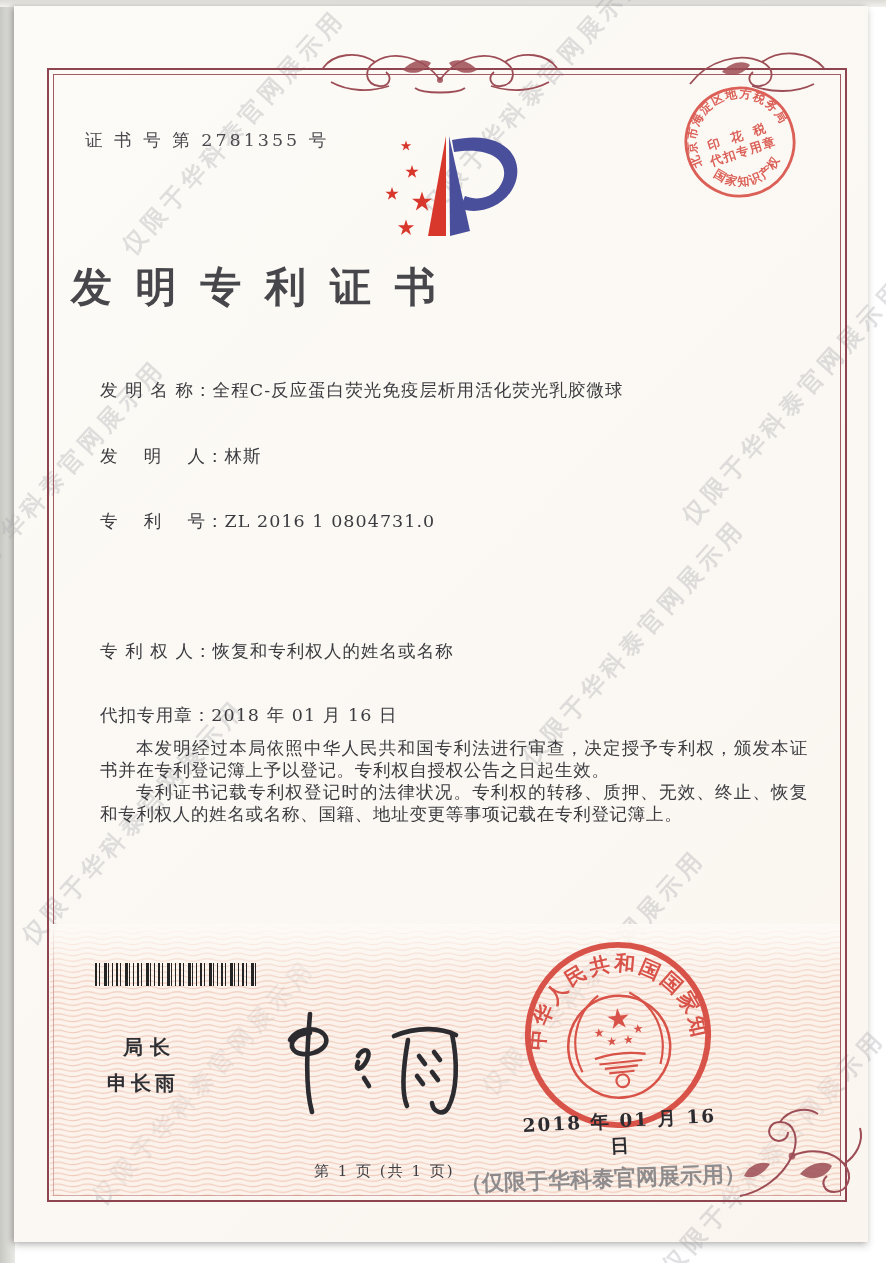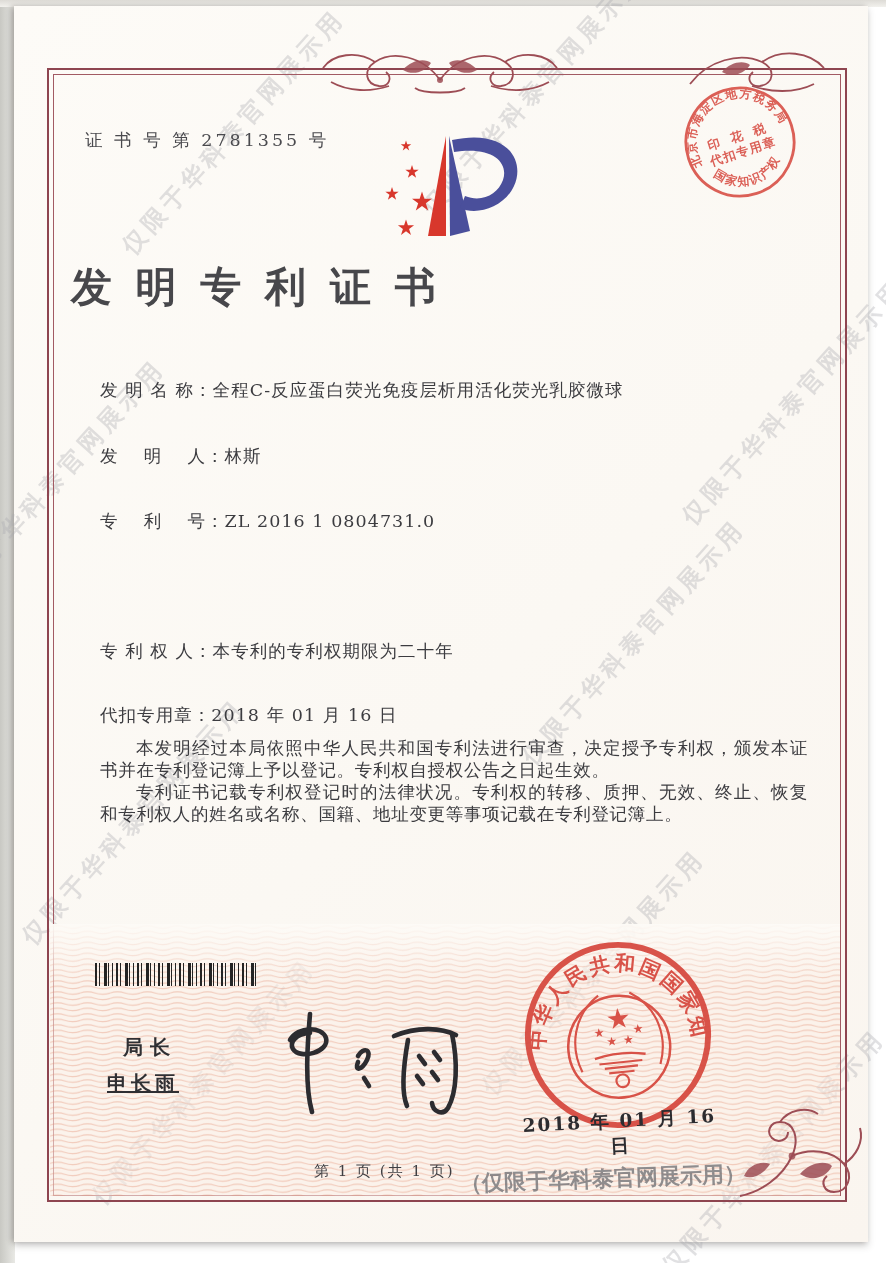--- a/index.html
+++ b/index.html
@@ -30,21 +30,21 @@
   .guilloche-fade{position:absolute;left:36px;top:918px;width:790px;height:60px;
     background:linear-gradient(180deg,rgba(253,251,247,.95),rgba(253,251,247,0));}
   .barcode{position:absolute;left:81px;top:957px;width:162px;height:23px;
     background:repeating-linear-gradient(90deg,
       #242424 0 2px,transparent 2px 4px,#242424 4px 5px,transparent 5px 9px,
       #242424 9px 12px,transparent 12px 13px,#242424 13px 14px,transparent 14px 17px,
       #242424 17px 18px,transparent 18px 21px);}
   .director-label{position:absolute;left:93px;top:1028px;font-size:20px;font-weight:600;
     color:#2f2f33;letter-spacing:7px;font-family:"DejaVu Sans","Liberation Sans",sans-serif;margin-left:16px;}
   .director-name{position:absolute;left:93px;top:1064px;font-size:20px;font-weight:600;
-    color:#2f2f33;letter-spacing:4px;font-family:"DejaVu Sans","Liberation Sans",sans-serif;text-decoration:underline;}
+    color:#2f2f33;letter-spacing:4px;font-family:"DejaVu Sans","Liberation Sans",sans-serif;}
   .signature{position:absolute;left:252px;top:998px;}
   .office-seal{position:absolute;left:506px;top:931px;transform:rotate(-6deg);opacity:.92;}
   .seal-date{position:absolute;left:506px;top:1102px;width:200px;text-align:center;
     font-size:18.5px;font-weight:600;color:#2c2c30;letter-spacing:2px;transform:rotate(-3deg);}
   .tax-seal{position:absolute;left:664px;top:74px;transform:rotate(-18deg);opacity:.85;}
   .page-footer{position:absolute;left:300px;top:1156px;width:190px;
     font-size:15px;color:#3f3f43;letter-spacing:2px;}
   .footer-wm{position:absolute;left:446px;top:1158px;font-size:22px;font-weight:700;
     color:rgba(118,118,122,.82);white-space:nowrap;transform:rotate(-2deg);
     font-family:"DejaVu Sans","Liberation Sans",sans-serif;}
@@ -140,21 +140,21 @@
         <use href="#star" transform="translate(72,78) scale(1.05)"></use>
         <use href="#star" transform="translate(56,104) scale(0.85)"></use>
       </g>
     </svg>
 
     <div class="title">发明专利证书</div>
 
     <div class="field" style="top:372px;text-align:center;"><span>发 明 名 称：</span><span>全程C-反应蛋白荧光免疫层析用活化荧光乳胶微球</span></div>
     <div class="field" style="top:438px;"><span>发　 明　 人：</span><span>林斯</span></div>
     <div class="field" style="top:493px;margin-top:10px;"><span>专　 利　 号：</span><span>ZL 2016 1 0804731.0</span></div>
-    <div class="field" style="top:633px;"><span>专 利 权 人：</span><span>本专利的专利权期限为二十年</span></div>
+    <div class="field" style="top:633px;"><span>专 利 权 人：</span><span>恢复和专利权人的姓名或名称</span></div>
     <div class="field" style="top:697px;"><span>代扣专用章：</span><span>2018 年 01 月 16 日</span></div>
 
     <div class="paras">
       <p>本发明经过本局依照中华人民共和国专利法进行审查，决定授予专利权，颁发本证书并在专利登记簿上予以登记。专利权自授权公告之日起生效。</p>
       <p>专利证书记载专利权登记时的法律状况。专利权的转移、质押、无效、终止、恢复和专利权人的姓名或名称、国籍、地址变更等事项记载在专利登记簿上。</p>
     </div>
 
     <div class="barcode"></div>
 
     <div class="director-label">局长</div>

